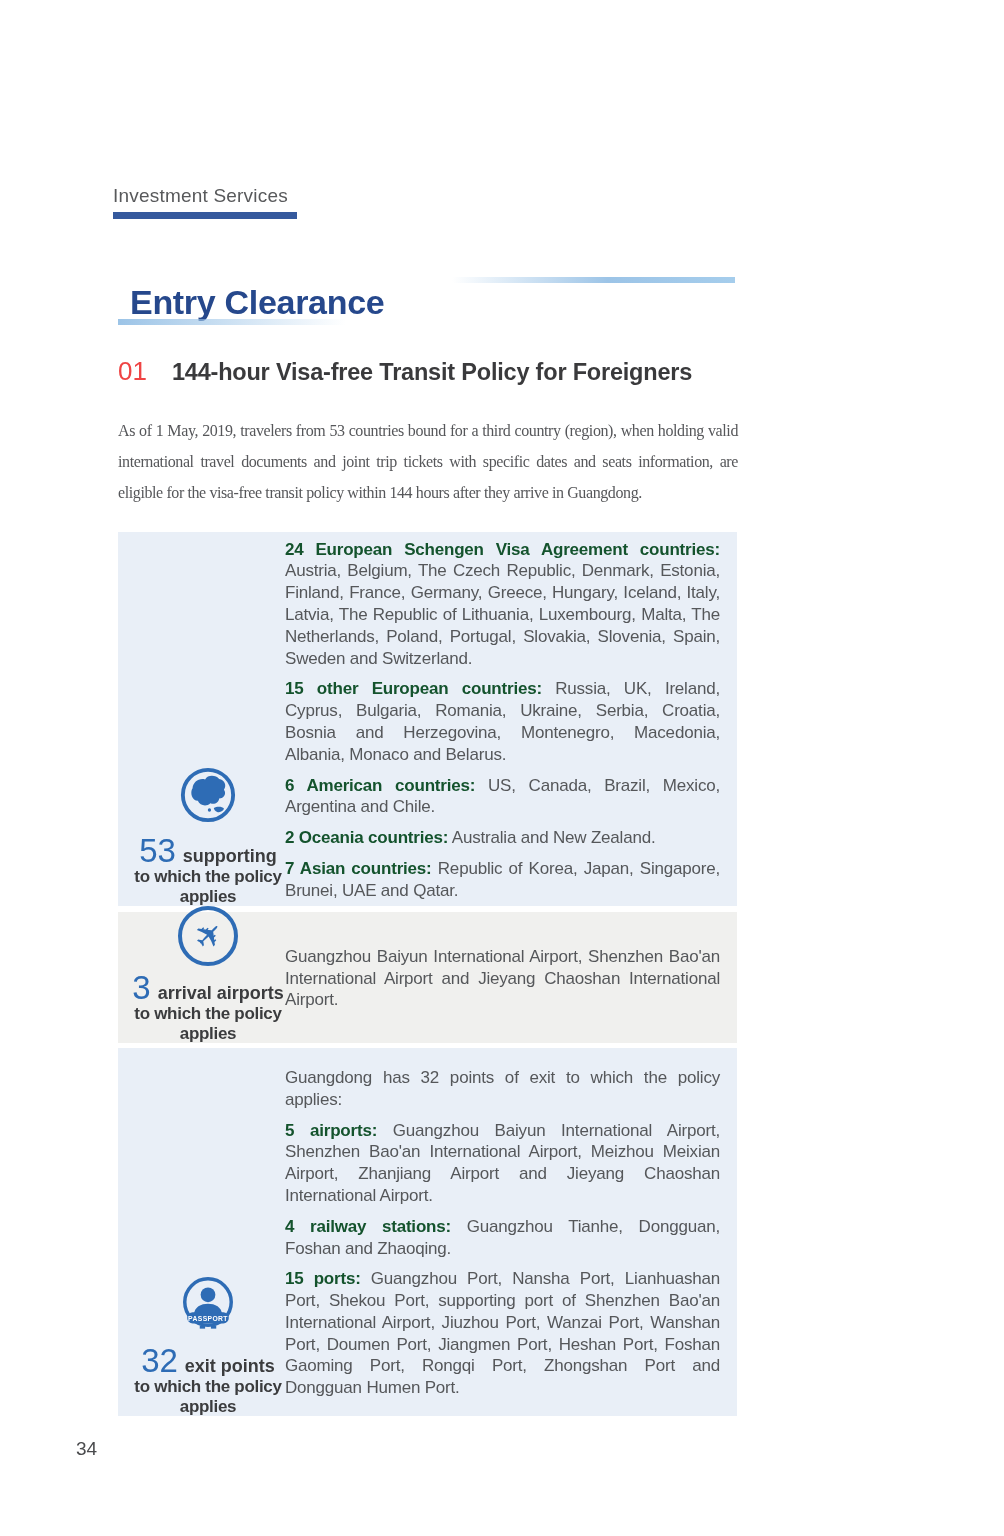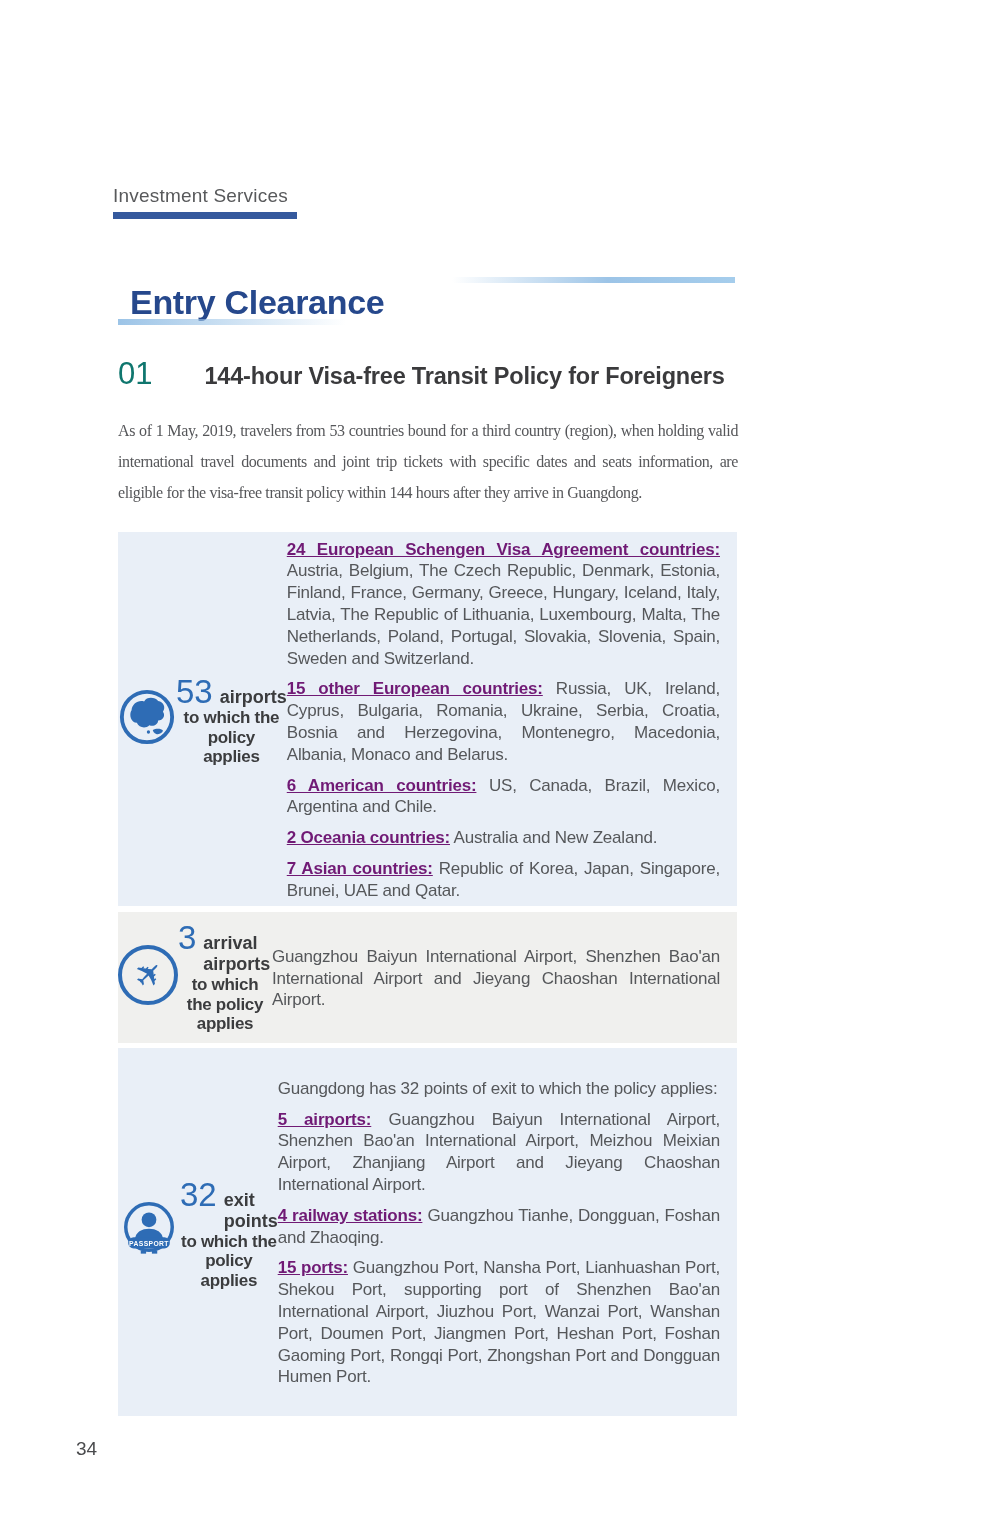--- a/index.html
+++ b/index.html
@@ -16,41 +16,41 @@
 
   
   .title-line-top{position:absolute;left:452px;top:277px;width:283px;height:6px;
     background:linear-gradient(to right,rgba(163,202,233,0),#9cc4e7 55%,#a5cdec);}
   .page-title{position:absolute;left:118px;top:271px;font-size:34px;font-weight:700;color:#26488c;letter-spacing:-.3px;}
   .title-underline{position:absolute;left:118px;top:319px;width:228px;height:6px;
     background:linear-gradient(to right,#9cc4e7,rgba(255,255,255,0));}
 
   
   .section-head{position:absolute;left:118px;top:356px;display:flex;align-items:baseline;}
-  .section-number{font-size:31px;color:#0f766e;margin-right:32px;}
+  .section-number{font-size:26px;color:#ef4444;margin-right:5px;}
   .section-title{font-size:23.5px;font-weight:700;color:#3a3a3c;letter-spacing:-.2px;margin-left:20px;}
 
   
   .intro{position:absolute;left:118px;top:399px;width:620px;font-size:16px;letter-spacing:-.4px;
     line-height:31px;color:#56575a;text-align:justify;font-family:Liberation Serif, serif;}
 
   
   .info-box{position:absolute;left:118px;width:619px;display:flex;}
   .box-blue{background:#e9eff7;}
   .box-gray{background:#f0f0ee;}
   .box-countries{top:532px;height:374px;}
   .box-airports{top:912px;height:131px;}
   .box-exits{top:1048px;height:368px;}
 
-  .box-left{flex:0 0 154px;display:flex;align-items:center;justify-content:flex-end;}
+  .box-left{flex:0 0 154px;display:flex;flex-direction:column;align-items:center;justify-content:flex-end;margin-left:13px;}
   .box-right{flex:1;padding:12px 17px 10px 0;display:flex;flex-direction:column;justify-content:center;}
 
   .bp{margin:0 0 9px;font-size:17px;letter-spacing:-.2px;line-height:21.8px;color:#55575a;text-align:justify;}
   .bp:last-child{margin-bottom:0;}
-  .bp b{color:#701a75;font-weight:700;text-decoration:underline;}
+  .bp b{color:#14532d;font-weight:700;}
 
   
   .stat{display:flex;flex-direction:column;align-items:center;margin-top:6px;}
   .stat-line{display:flex;align-items:baseline;}
   .stat-num{font-size:33px;color:#2e6cb5;line-height:30px;margin-right:7px;}
   .stat-word{font-size:18px;font-weight:700;color:#3b3c3e;}
   .stat-sub{font-size:17px;font-weight:700;color:#3b3c3e;line-height:19.5px;text-align:center;letter-spacing:-.3px;}
 
   .icon-wrap{margin-bottom:5px;height:60px;display:flex;align-items:center;justify-content:center;}
 
@@ -88,21 +88,21 @@
         <svg width="58" height="58" viewBox="0 0 60 60" aria-hidden="true">
           <circle cx="30" cy="30" r="26" fill="none" stroke="#2e6cb5" stroke-width="4"></circle>
           <path d="M14 23 C14.5 16.5 21 12 27 14 C30 8.5 38.5 9.5 41.5 13.5 C47.5 14.5 49.5 20.5 46.5 24.5 C49.5 28.5 46.5 33.5 41.5 33.5 C41.5 37.5 36.5 40.5 32.5 38.5 C28.5 42.5 21.5 41 19.5 36 C13.5 36 11 27.5 14 23 Z" fill="#2e6cb5"></path>
           <path d="M36 43.5 C39 41.5 44.5 41.5 46.5 44 C46 46.5 42.5 48.5 39.5 47.5 C37.5 46.8 36 45 36 43.5 Z" fill="#2e6cb5"></path>
           <circle cx="31.5" cy="45.5" r="1.7" fill="#2e6cb5"></circle>
         </svg>
       </div>
       <div class="stat">
         <div class="stat-line">
           <span class="stat-num">53</span>
-          <span class="stat-word">airports</span>
+          <span class="stat-word">supporting</span>
         </div>
         <div class="stat-sub">to which the policy</div>
         <div class="stat-sub">applies</div>
       </div>
     </div>
     <div class="box-right">
       <p class="bp"><b>24 European Schengen Visa Agreement countries:</b> <span>Austria, Belgium, The Czech Republic, Denmark, Estonia, Finland, France, Germany, Greece, Hungary, Iceland, Italy, Latvia, The Republic of Lithuania, Luxembourg, Malta, The Netherlands, Poland, Portugal, Slovakia, Slovenia, Spain, Sweden and Switzerland.</span></p>
       <p class="bp"><b>15 other European countries:</b> <span>Russia, UK, Ireland, Cyprus, Bulgaria, Romania, Ukraine, Serbia, Croatia, Bosnia and Herzegovina, Montenegro, Macedonia, Albania, Monaco and Belarus.</span></p>
       <p class="bp"><b>6 American countries:</b> <span>US, Canada, Brazil, Mexico, Argentina and Chile.</span></p>
       <p class="bp"><b>2 Oceania countries:</b> <span>Australia and New Zealand.</span></p>

